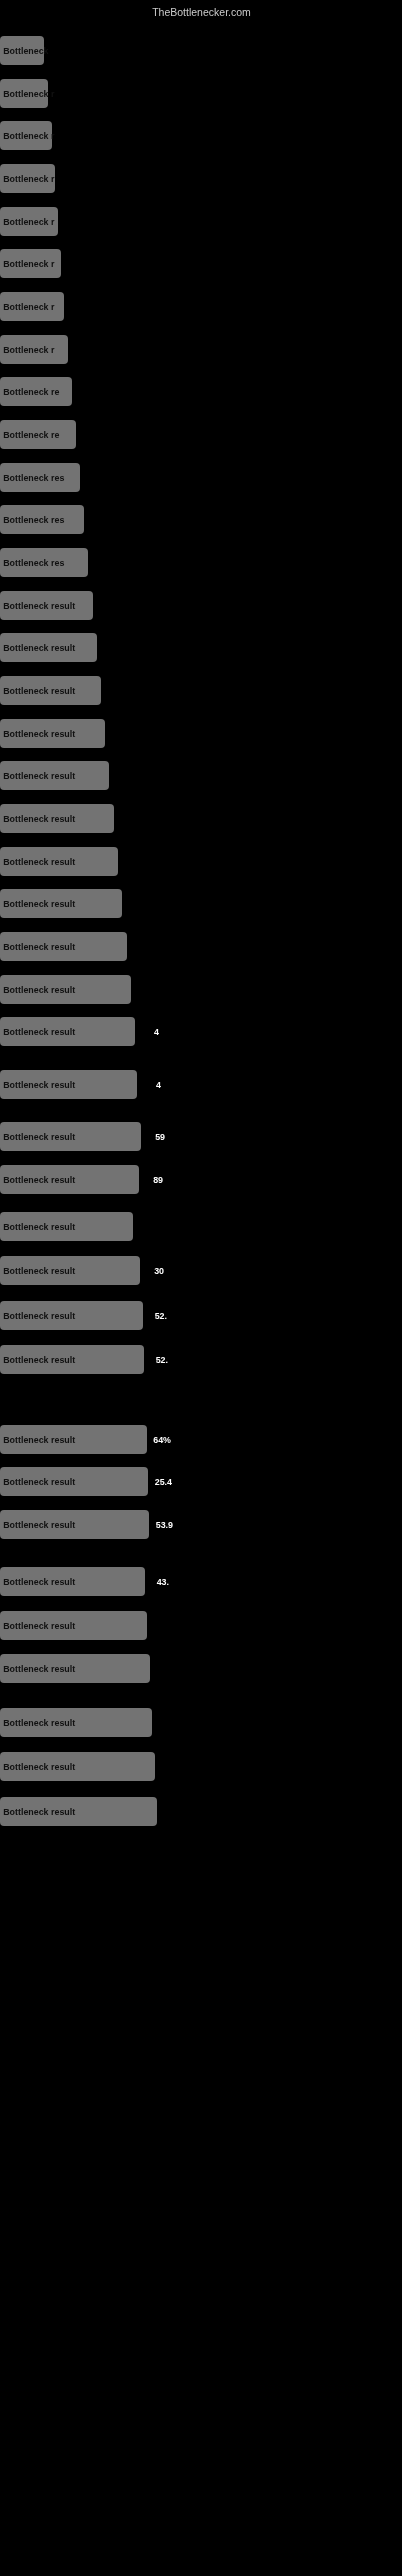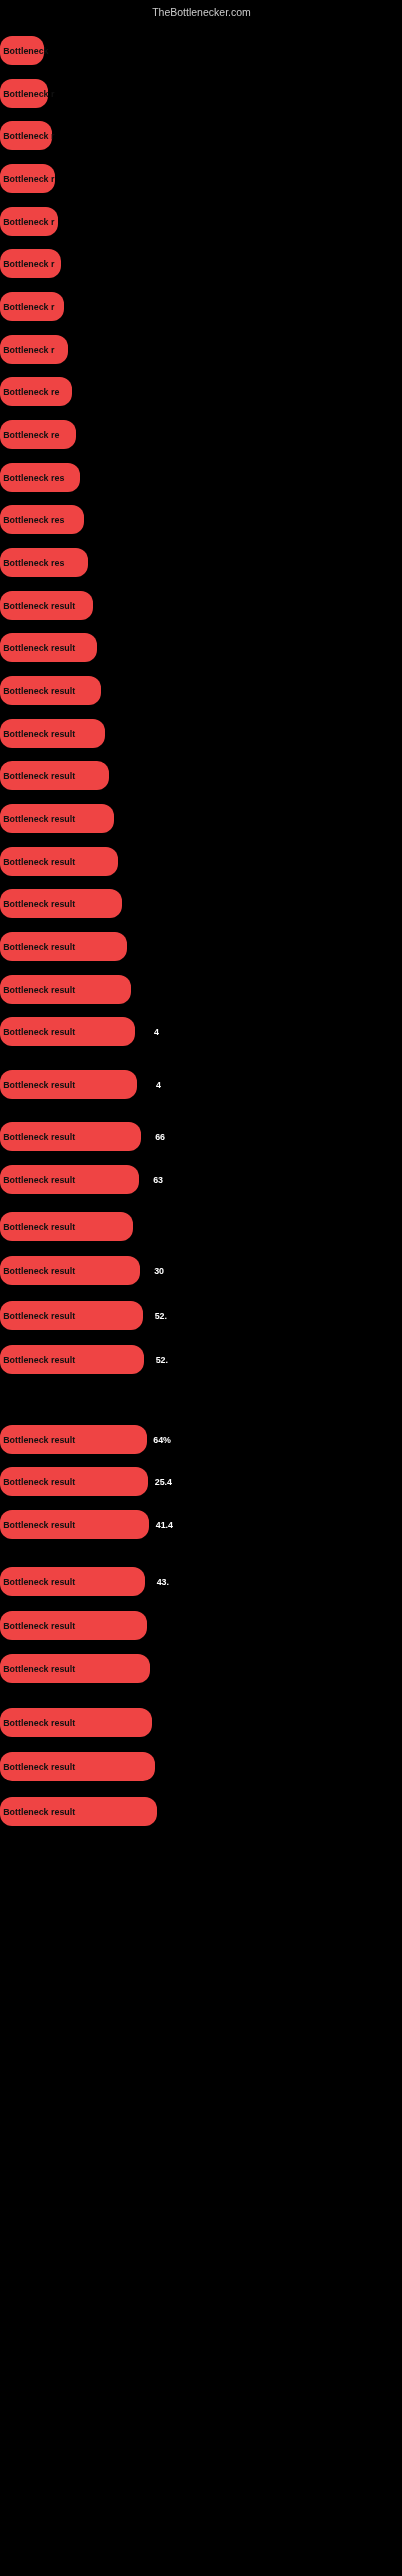--- a/index.html
+++ b/index.html
@@ -45,22 +45,22 @@
       font-size: 8.9px;
       font-weight: bold;
       position: absolute;
       right: -24px;
       top: 50%;
       transform: translateY(-50%);
       white-space: nowrap;
     }
     .bar-rect {
       height: 29px;
-      background: #ef4444;
-      border-radius: 12px;
+      background: #737373;
+      border-radius: 4px;
       position: relative;
       min-width: 8px;
     }
   </style>
 </head>
 <body>
 
 <div class="site-title">TheBottlenecker.com</div>
 <div class="chart-area" id="chart-container">
 <div class="bar-row" style="top: 8px; width: 403px;">
@@ -186,27 +186,27 @@
     </div>
     <div class="bar-row" style="top: 1042px; width: 403px;">
       <div class="bar-rect" style="width: 137px;">
         <span class="bar-label">Bottleneck result</span>
         <span class="bar-value">4</span>
       </div>
     </div>
     <div class="bar-row" style="top: 1094px; width: 403px;">
       <div class="bar-rect" style="width: 141px;">
         <span class="bar-label">Bottleneck result</span>
-        <span class="bar-value">66</span>
+        <span class="bar-value">59</span>
       </div>
     </div>
     <div class="bar-row" style="top: 1137px; width: 403px;">
       <div class="bar-rect" style="width: 139px;">
         <span class="bar-label">Bottleneck result</span>
-        <span class="bar-value">63</span>
+        <span class="bar-value">89</span>
       </div>
     </div>
     <div class="bar-row" style="top: 1184px; width: 403px;">
       <div class="bar-rect" style="width: 133px;">
         <span class="bar-label">Bottleneck result</span>
       </div>
     </div>
     <div class="bar-row" style="top: 1228px; width: 403px;">
       <div class="bar-rect" style="width: 140px;">
         <span class="bar-label">Bottleneck result</span>
@@ -233,21 +233,21 @@
     </div>
     <div class="bar-row" style="top: 1439px; width: 403px;">
       <div class="bar-rect" style="width: 148px;">
         <span class="bar-label">Bottleneck result</span>
         <span class="bar-value">25.4</span>
       </div>
     </div>
     <div class="bar-row" style="top: 1482px; width: 403px;">
       <div class="bar-rect" style="width: 149px;">
         <span class="bar-label">Bottleneck result</span>
-        <span class="bar-value">41.4</span>
+        <span class="bar-value">53.9</span>
       </div>
     </div>
     <div class="bar-row" style="top: 1539px; width: 403px;">
       <div class="bar-rect" style="width: 145px;">
         <span class="bar-label">Bottleneck result</span>
         <span class="bar-value">43.</span>
       </div>
     </div>
     <div class="bar-row" style="top: 1583px; width: 403px;">
       <div class="bar-rect" style="width: 147px;">

